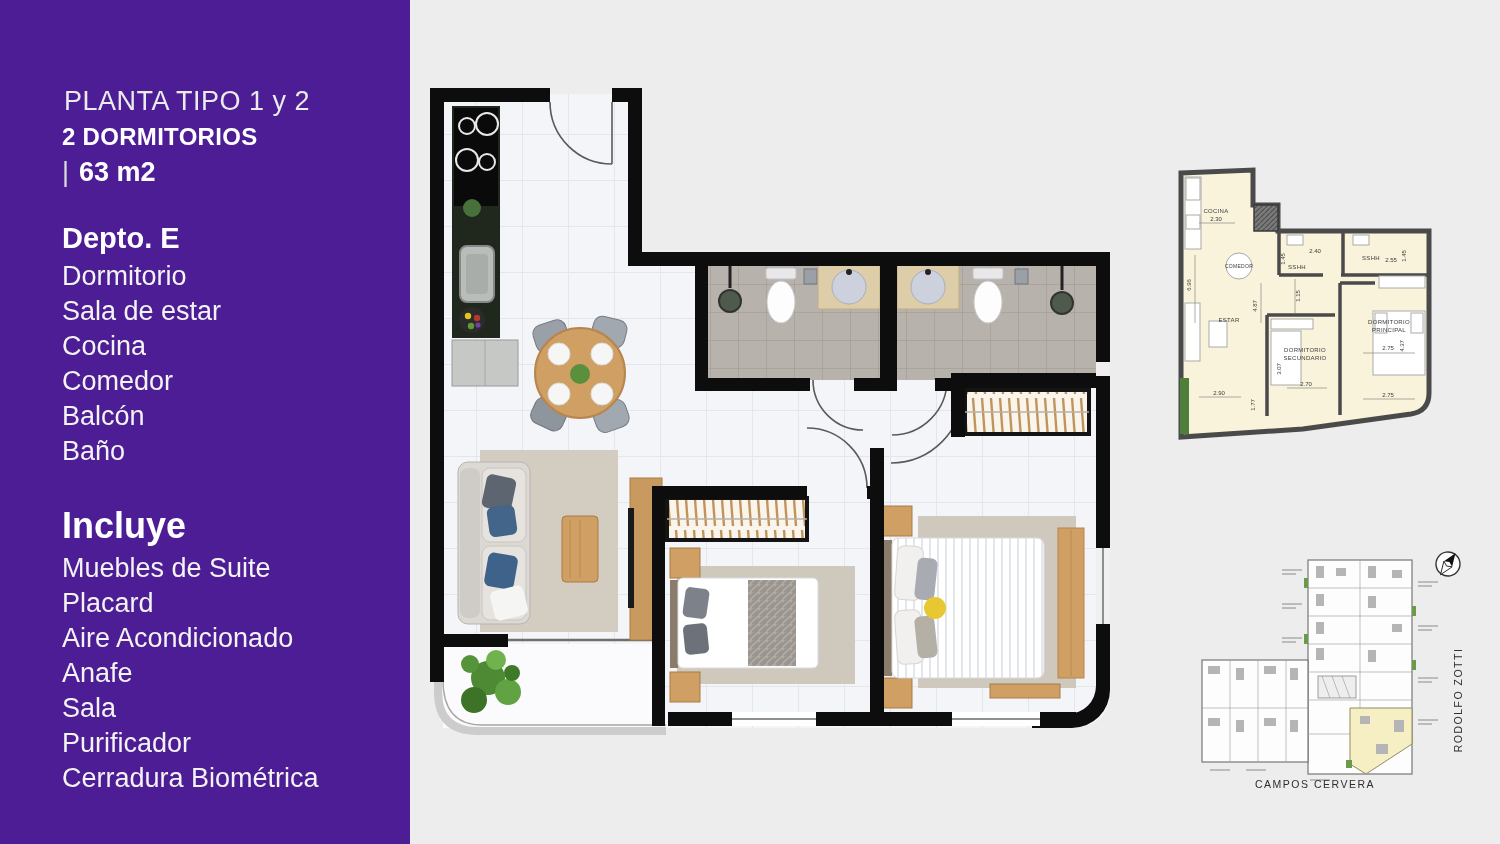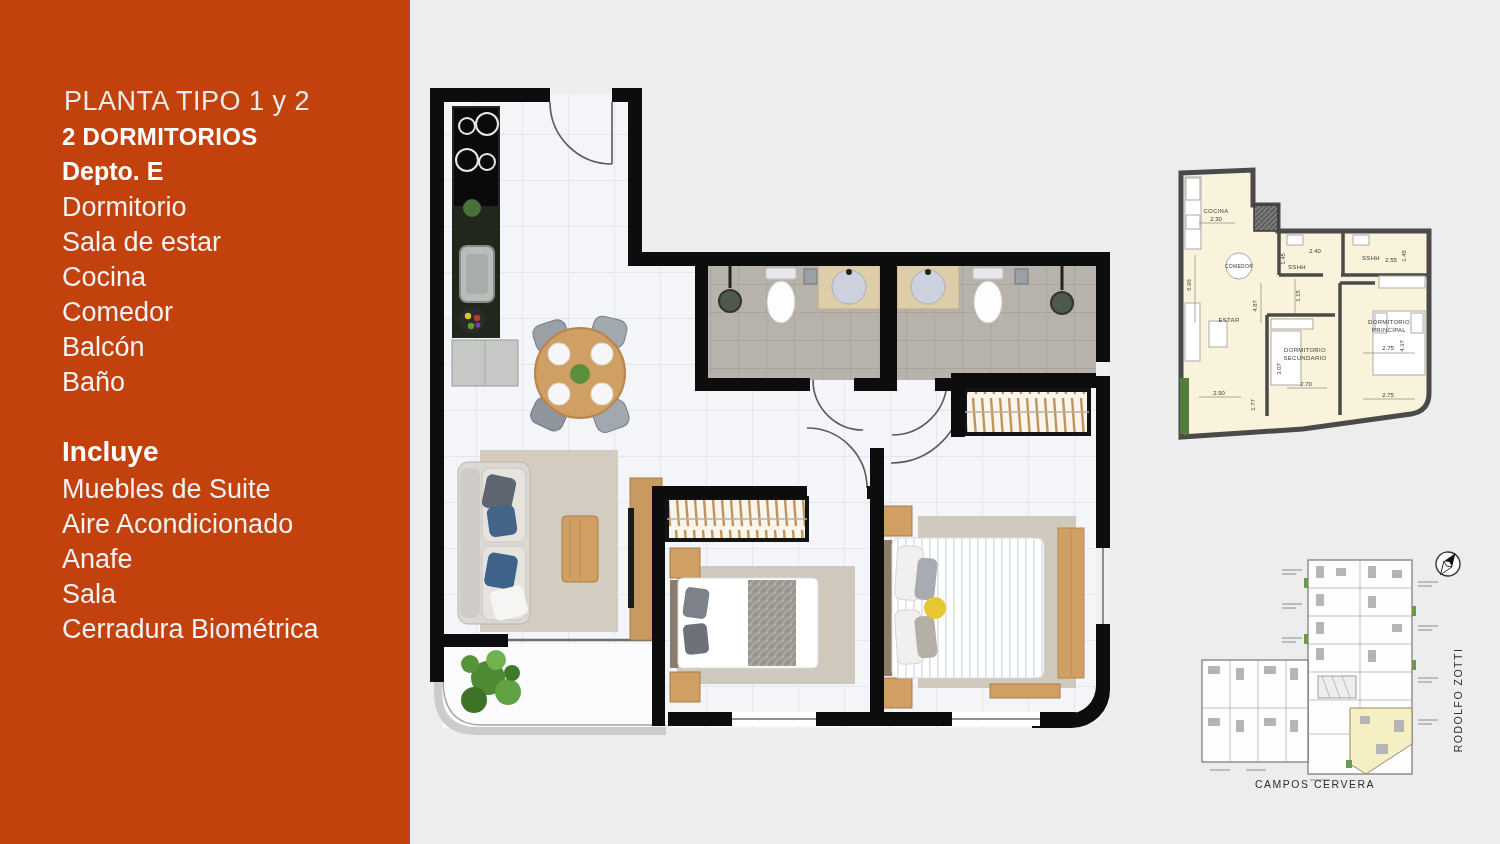--- a/index.html
+++ b/index.html
@@ -1,61 +1,66 @@
 <!DOCTYPE html>
 <html><head>
 <meta charset="utf-8">
 <style>
   html,body{margin:0;padding:0;background:#ededed;}
   .stage{position:relative;width:1500px;height:844px;overflow:hidden;background:#ededed;
          font-family:"Liberation Sans",sans-serif;}
   
-  .sidebar{position:absolute;left:0;top:0;width:410px;height:844px;background:#c2410c;
+  .sidebar{position:absolute;left:0;top:0;width:410px;height:844px;background:#4c1d95;
            box-sizing:border-box;padding:86px 24px 8px 62px;color:#f5f5f5;}
   .plan-type{font-size:27px;font-weight:400;color:#ebebeb;letter-spacing:.5px;margin:0 0 6px 2px;}
   .bedrooms{font-size:24px;font-weight:700;color:#fff;margin:0 0 6px 0;letter-spacing:.3px;}
   .area-line{font-size:27px;margin:0 0 34px 0;}
   .area-line .sep{font-weight:300;color:#dcdcdc;margin-right:10px;}
   .area-line .val{font-weight:700;color:#fff;}
-  .unit-title{font-size:25px;font-weight:700;color:#fff;margin:0 0 4px 0;}
+  .unit-title{font-size:29px;font-weight:700;color:#fff;margin:0 0 4px 0;}
   .list{margin:0;padding:0;list-style:none;}
   .list .li{font-size:27px;font-weight:400;color:#f3f3f3;line-height:35px;}
-  .includes-title{font-size:28px;font-weight:700;color:#fff;margin:36px 0 4px 0;}
+  .includes-title{font-size:36px;font-weight:700;color:#fff;margin:36px 0 4px 0;}
   
   .main-plan{position:absolute;left:430px;top:88px;width:690px;height:680px;}
   .mini-plan{position:absolute;left:1175px;top:163px;width:265px;height:277px;}
   .site-plan{position:absolute;left:1190px;top:548px;width:300px;height:245px;}
   svg{display:block}
   .lbl{font-family:"Liberation Sans",sans-serif;font-size:6px;fill:#3c3c3c;letter-spacing:.3px;}
   .dim{font-family:"Liberation Sans",sans-serif;font-size:6px;fill:#3c3c3c;}
   .street{font-family:"Liberation Sans",sans-serif;font-size:10.5px;fill:#2e2e2e;letter-spacing:1.5px;}
 </style>
 </head>
 <body>
 
 <div class="stage">
 
   <aside class="sidebar">
     <p class="plan-type">PLANTA TIPO 1 y 2</p>
     <p class="bedrooms">2 DORMITORIOS</p>
+    <p class="area-line">
+      <span class="sep">|</span><span class="val">63 m2</span>
+    </p>
     <p class="unit-title">Depto. E</p>
     <ul class="list">
       <li class="li">Dormitorio</li>
       <li class="li">Sala de estar</li>
       <li class="li">Cocina</li>
       <li class="li">Comedor</li>
       <li class="li">Balcón</li>
       <li class="li">Baño</li>
     </ul>
     <p class="includes-title">Incluye</p>
     <ul class="list">
       <li class="li">Muebles de Suite</li>
+      <li class="li">Placard</li>
       <li class="li">Aire Acondicionado</li>
       <li class="li">Anafe</li>
       <li class="li">Sala</li>
+      <li class="li">Purificador</li>
       <li class="li">Cerradura Biométrica</li>
     </ul>
   </aside>
 
   <div class="main-plan">
   <svg width="690" height="680" viewBox="0 0 690 680">
     <defs>
       <pattern id="tiles" width="46" height="46" patternUnits="userSpaceOnUse">
         <rect width="46" height="46" fill="#f4f5f9"></rect>
         <path d="M46 0H0V46" fill="none" stroke="#e4e6ed" stroke-width="2"></path>

